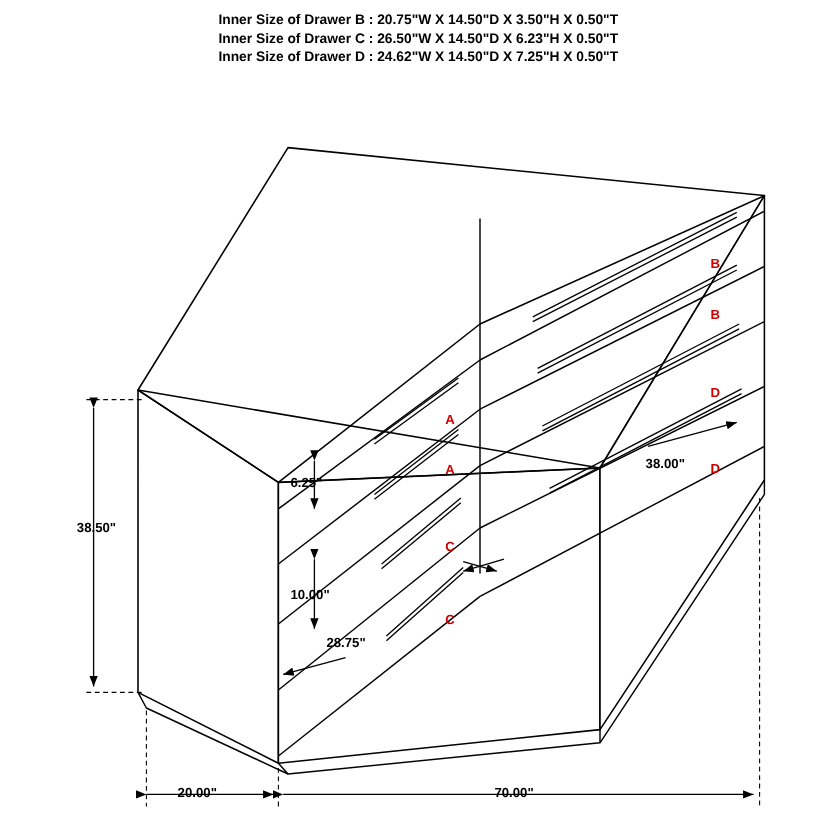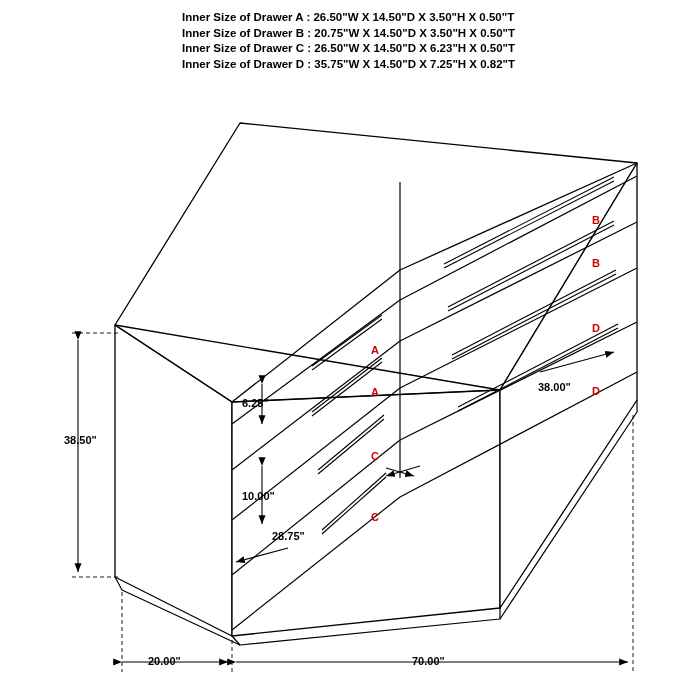--- a/index.html
+++ b/index.html
@@ -47,24 +47,23 @@
     color: #d00000;
     white-space: nowrap;
   }
 </style>
 </head>
 <body>
 
 <div id="root">
 
   <div class="spec-block">
-    <div class="spec-line">Inner Size of Drawer A : 26.50"W X 14.50"D X 3.50"H X 0.50"T</div>
     <div class="spec-line">Inner Size of Drawer B : 20.75"W X 14.50"D X 3.50"H X 0.50"T</div>
     <div class="spec-line">Inner Size of Drawer C : 26.50"W X 14.50"D X 6.23"H X 0.50"T</div>
-    <div class="spec-line">Inner Size of Drawer D : 35.75"W X 14.50"D X 7.25"H X 0.82"T</div>
+    <div class="spec-line">Inner Size of Drawer D : 24.62"W X 14.50"D X 7.25"H X 0.50"T</div>
   </div>
 
   <svg id="drawing" width="700" height="700" viewBox="0 0 700 700">
     <defs>
       <marker id="arrHead" markerWidth="9" markerHeight="9" refX="8" refY="3.2" orient="auto" markerUnits="strokeWidth">
         <path d="M0,0 L8,3.2 L0,6.4 z" fill="#000"></path>
       </marker>
     </defs>
 
     <g stroke="#000000" fill="none" stroke-width="1.2" stroke-linejoin="round">

